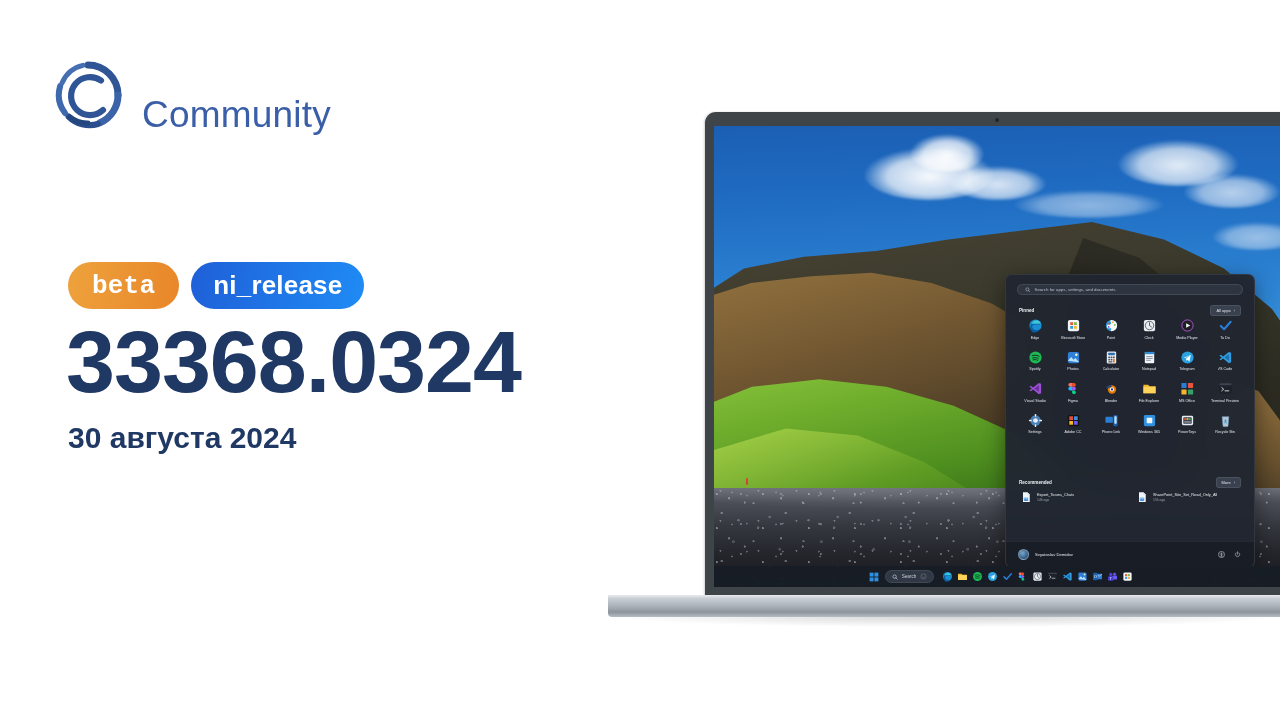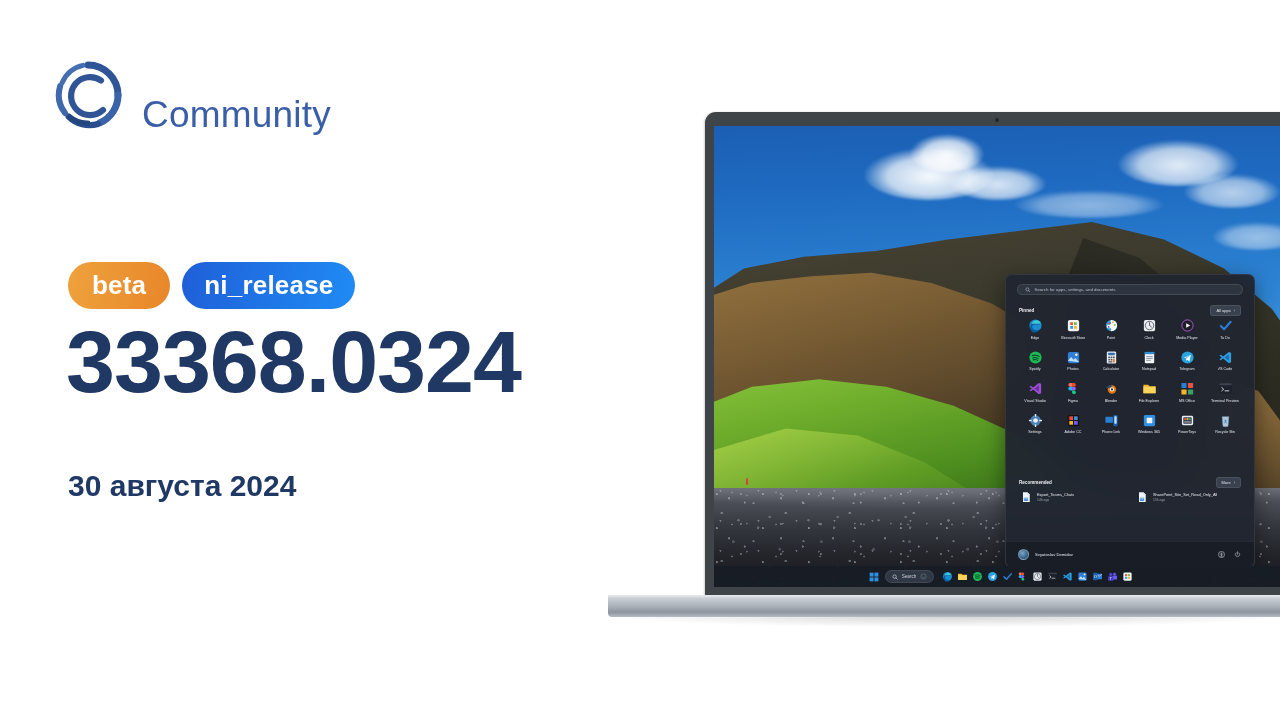--- a/index.html
+++ b/index.html
@@ -43,20 +43,21 @@
     display: flex; align-items: center; justify-content: center;
     padding: 0 24px;
     color: #ffffff;
     font-size: 26px;
     font-weight: 600;
     letter-spacing: 0.2px;
     white-space: nowrap;
   }
   .badge-beta {
     background: linear-gradient(100deg, #eea23c 0%, #e8862a 100%);
+    font-family: Liberation Mono, monospace;
   }
   .badge-branch {
     background: linear-gradient(100deg, #1f5fd8 0%, #1f8bf5 100%);
     padding: 0 22px;
   }
 
   .build-number {
     position: absolute;
     left: 66px; top: 316px;
     font-size: 88px;
@@ -67,21 +68,20 @@
     white-space: nowrap;
   }
 
   .build-date {
     position: absolute;
     left: 68px; top: 421px;
     font-size: 30px;
     font-weight: 600;
     color: #1f3864;
     white-space: nowrap;
-    margin-top: 48px;
   }
 
   
   #laptop {
     position: absolute;
     left: 608px; top: 112px;
     width: 680px; height: 512px;
   }
   .lid {
     position: absolute;

